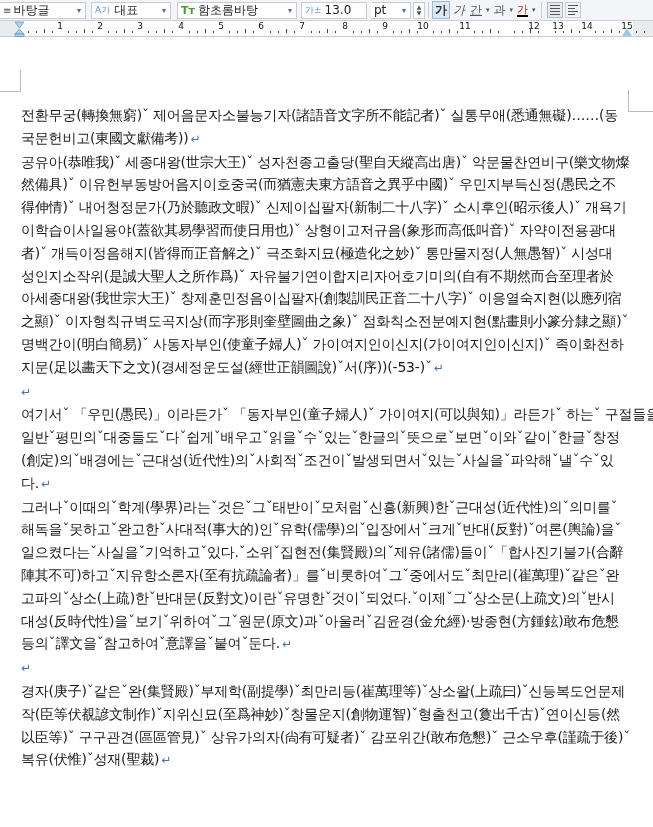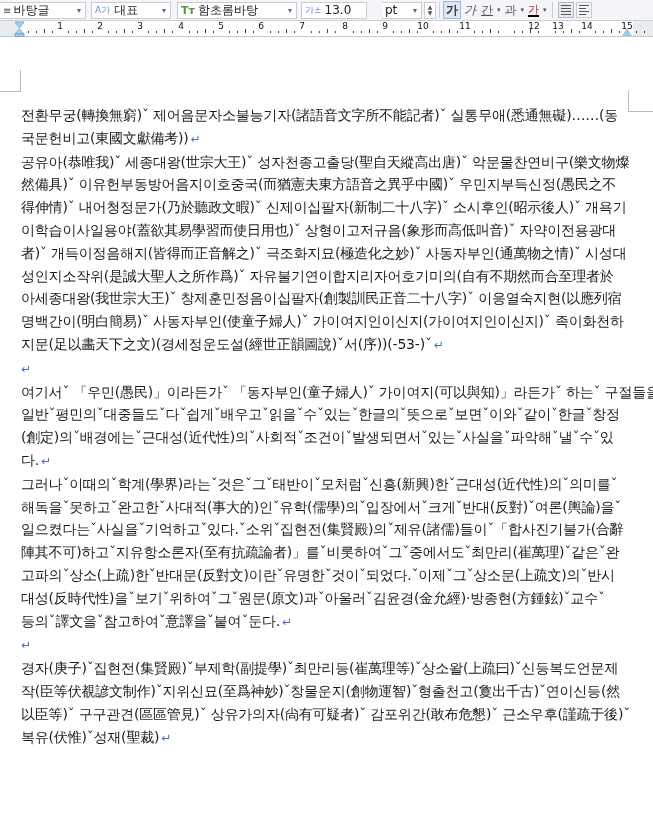--- a/index.html
+++ b/index.html
@@ -9,21 +9,21 @@
   .tb-combo .arrow { position:absolute; right:4px; top:3px; font-size:8px; color:#666; }
   .tb-sep { width:1px; height:16px; background:#c9ced6; margin:0 3px; }
   .style-combo { left:0; width:86px; border-left:none; }
   .style-combo .icon { color:#555; font-size:10px; margin-right:2px; }
   .lang-combo { width:80px; margin-left:5px; }
   .lang-icon { font-size:9px; color:#5b8fd0; margin-right:4px; }
   .font-combo { width:120px; margin-left:6px; }
   .font-icon { font-size:11px; color:#4d9a3a; margin-right:3px; font-weight:bold; }
   .size-combo { width:66px; margin-left:4px; }
   .size-icon { font-size:9px; color:#5b8fd0; margin-right:3px; }
-  .unit-combo { width:40px; margin-left:15px; border-left:none; }
+  .unit-combo { width:40px; margin-left:4px; border-left:none; }
   .spin { width:12px; height:17px; border:1px solid #c8cdd4; box-sizing:border-box; background:#fff; display:flex; flex-direction:column; align-items:center; justify-content:center; font-size:6px; color:#555; line-height:6px; margin-left:2px; }
   .fmt-btn { height:18px; min-width:18px; display:flex; align-items:center; justify-content:center; font-size:12px; color:#333; padding:0 2px; box-sizing:border-box; }
   .fmt-btn.active { background:#dde8f5; border:1px solid #9fb8d6; font-weight:bold; }
   .fmt-btn .dd { font-size:7px; color:#555; margin-left:4px; }
   .italic { font-style:italic; color:#555; }
   .underline { text-decoration:underline; color:#555; }
   .strike { color:#555; }
   .color-a { color:#a33; border-bottom:2px solid #000; line-height:11px; font-size:11px; }
   .align-btn { width:16px; height:16px; border:1px solid #aeb7c2; box-sizing:border-box; background:#e6ebf1; display:flex; flex-direction:column; justify-content:center; gap:2px; padding:0 2px; margin-left:2px; }
   .align-btn i { display:block; height:1px; background:#555; }
@@ -202,35 +202,36 @@
 <div class="crop-tr"></div>
 <div class="crop-tr2"></div>
 
 <div class="page">
   <p><span>전환무궁(轉換無窮)ˇ 제어음문자소불능기자(諸語音文字所不能記者)ˇ 실통무애(悉通無礙)……(동</span></p>
   <p><span>국문헌비고(東國文獻備考))</span><span class="pm">↵</span></p>
   <p><span>공유아(恭唯我)ˇ 세종대왕(世宗大王)ˇ 성자천종고출당(聖自天縱高出唐)ˇ 악문물찬연비구(樂文物燦</span></p>
   <p><span>然備具)ˇ 이유헌부동방어음지이호중국(而猶憲夫東方語音之異乎中國)ˇ 우민지부득신정(愚民之不</span></p>
   <p><span>得伸情)ˇ 내어청정문가(乃於聽政文暇)ˇ 신제이십팔자(新制二十八字)ˇ 소시후인(昭示後人)ˇ 개욕기</span></p>
   <p><span>이학습이사일용야(蓋欲其易學習而使日用也)ˇ 상형이고저규음(象形而高低叫音)ˇ 자약이전용광대</span></p>
-  <p><span>者)ˇ 개득이정음해지(皆得而正音解之)ˇ 극조화지묘(極造化之妙)ˇ 사동자부인(通萬物之情)ˇ 시성대</span></p>
+  <p><span>者)ˇ 개득이정음해지(皆得而正音解之)ˇ 극조화지묘(極造化之妙)ˇ 통만물지정(人無愚智)ˇ 시성대</span></p>
   <p><span>성인지소작위(是誠大聖人之所作爲)ˇ 자유불기연이합지리자어호기미의(自有不期然而合至理者於</span></p>
   <p><span>아세종대왕(我世宗大王)ˇ 창제훈민정음이십팔자(創製訓民正音二十八字)ˇ 이응열숙지현(以應列宿</span></p>
+  <p><span>之顯)ˇ 이자형칙규벽도곡지상(而字形則奎壁圖曲之象)ˇ 점화칙소전분예지현(點畫則小篆分隸之顯)ˇ</span></p>
   <p><span>명백간이(明白簡易)ˇ 사동자부인(使童子婦人)ˇ 가이여지인이신지(가이여지인이신지)ˇ 족이화천하</span></p>
   <p><span>지문(足以畵天下之文)(경세정운도설(經世正韻圖說)ˇ서(序))(-53-)ˇ</span><span class="pm">↵</span></p>
   <p><span class="pm" style="margin-left:0">↵</span></p>
   <p><span>여기서ˇ 「우민(愚民)」이라든가ˇ 「동자부인(童子婦人)ˇ 가이여지(可以與知)」라든가ˇ 하는ˇ 구절들을ˇ</span></p>
   <p><span>일반ˇ평민의ˇ대중들도ˇ다ˇ쉽게ˇ배우고ˇ읽을ˇ수ˇ있는ˇ한글의ˇ뜻으로ˇ보면ˇ이와ˇ같이ˇ한글ˇ창정</span></p>
   <p><span>(創定)의ˇ배경에는ˇ근대성(近代性)의ˇ사회적ˇ조건이ˇ발생되면서ˇ있는ˇ사실을ˇ파악해ˇ낼ˇ수ˇ있</span></p>
   <p><span>다.</span><span class="pm">↵</span></p>
   <p><span>그러나ˇ이때의ˇ학계(學界)라는ˇ것은ˇ그ˇ태반이ˇ모처럼ˇ신흥(新興)한ˇ근대성(近代性)의ˇ의미를ˇ</span></p>
   <p><span>해독을ˇ못하고ˇ완고한ˇ사대적(事大的)인ˇ유학(儒學)의ˇ입장에서ˇ크게ˇ반대(反對)ˇ여론(輿論)을ˇ</span></p>
   <p><span>일으켰다는ˇ사실을ˇ기억하고ˇ있다.ˇ소위ˇ집현전(集賢殿)의ˇ제유(諸儒)들이ˇ「합사진기불가(合辭</span></p>
   <p><span>陣其不可)하고ˇ지유항소론자(至有抗疏論者)」를ˇ비롯하여ˇ그ˇ중에서도ˇ최만리(崔萬理)ˇ같은ˇ완</span></p>
   <p><span>고파의ˇ상소(上疏)한ˇ반대문(反對文)이란ˇ유명한ˇ것이ˇ되었다.ˇ이제ˇ그ˇ상소문(上疏文)의ˇ반시</span></p>
-  <p><span>대성(反時代性)을ˇ보기ˇ위하여ˇ그ˇ원문(原文)과ˇ아울러ˇ김윤경(金允經)·방종현(方鍾鉉)ˇ교수ˇ</span></p>
+  <p><span>대성(反時代性)을ˇ보기ˇ위하여ˇ그ˇ원문(原文)과ˇ아울러ˇ김윤경(金允經)·방종현(方鍾鉉)敢布危懇</span></p>
   <p><span>등의ˇ譯文을ˇ참고하여ˇ意譯을ˇ붙여ˇ둔다.</span><span class="pm">↵</span></p>
   <p><span class="pm" style="margin-left:0">↵</span></p>
-  <p><span>경자(庚子)ˇ집현전(集賢殿)ˇ부제학(副提學)ˇ최만리등(崔萬理等)ˇ상소왈(上疏曰)ˇ신등복도언문제</span></p>
+  <p><span>경자(庚子)ˇ같은ˇ완(集賢殿)ˇ부제학(副提學)ˇ최만리등(崔萬理等)ˇ상소왈(上疏曰)ˇ신등복도언문제</span></p>
   <p><span>작(臣等伏覩諺文制作)ˇ지위신묘(至爲神妙)ˇ창물운지(創物運智)ˇ형출천고(敻出千古)ˇ연이신등(然</span></p>
   <p><span>以臣等)ˇ 구구관견(區區管見)ˇ 상유가의자(尙有可疑者)ˇ 감포위간(敢布危懇)ˇ 근소우후(謹疏于後)ˇ</span></p>
   <p><span>복유(伏惟)ˇ성재(聖裁)</span><span class="pm">↵</span></p>
 </div>
 
 </body></html>

